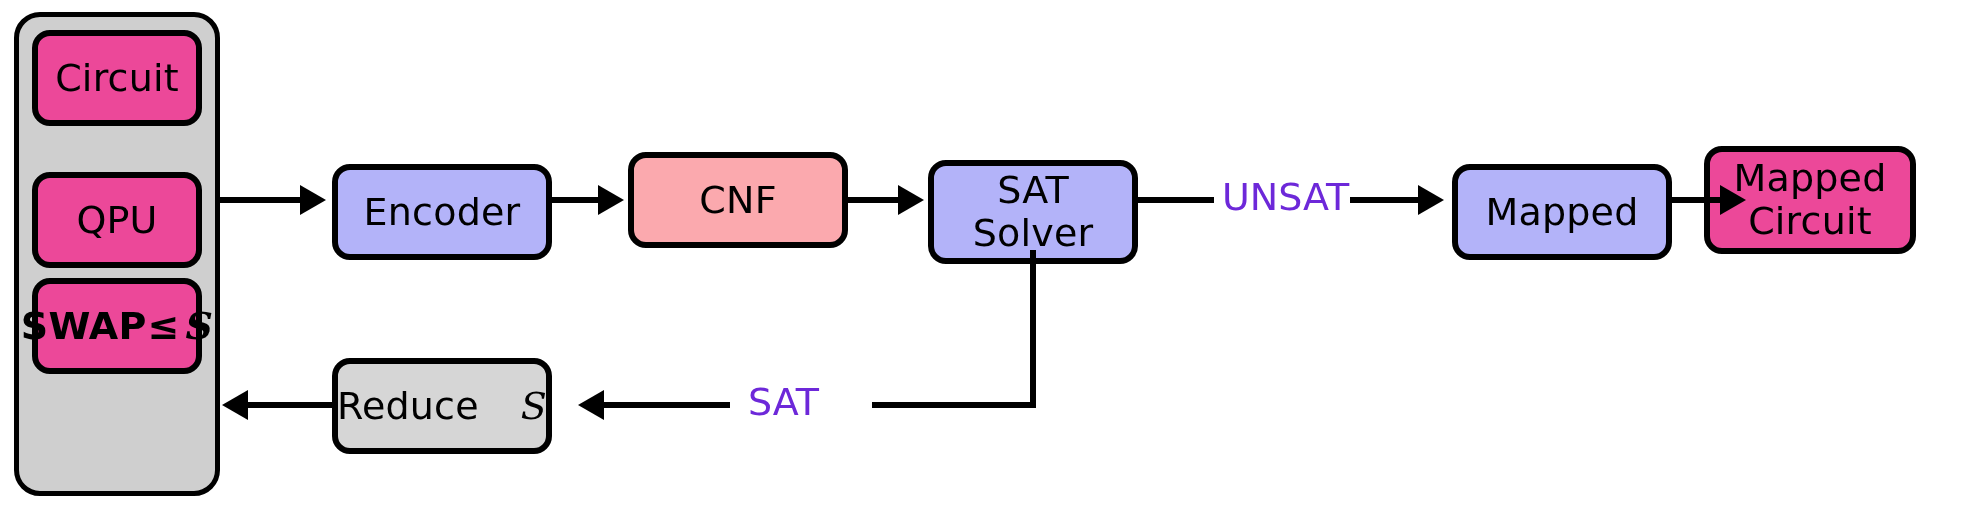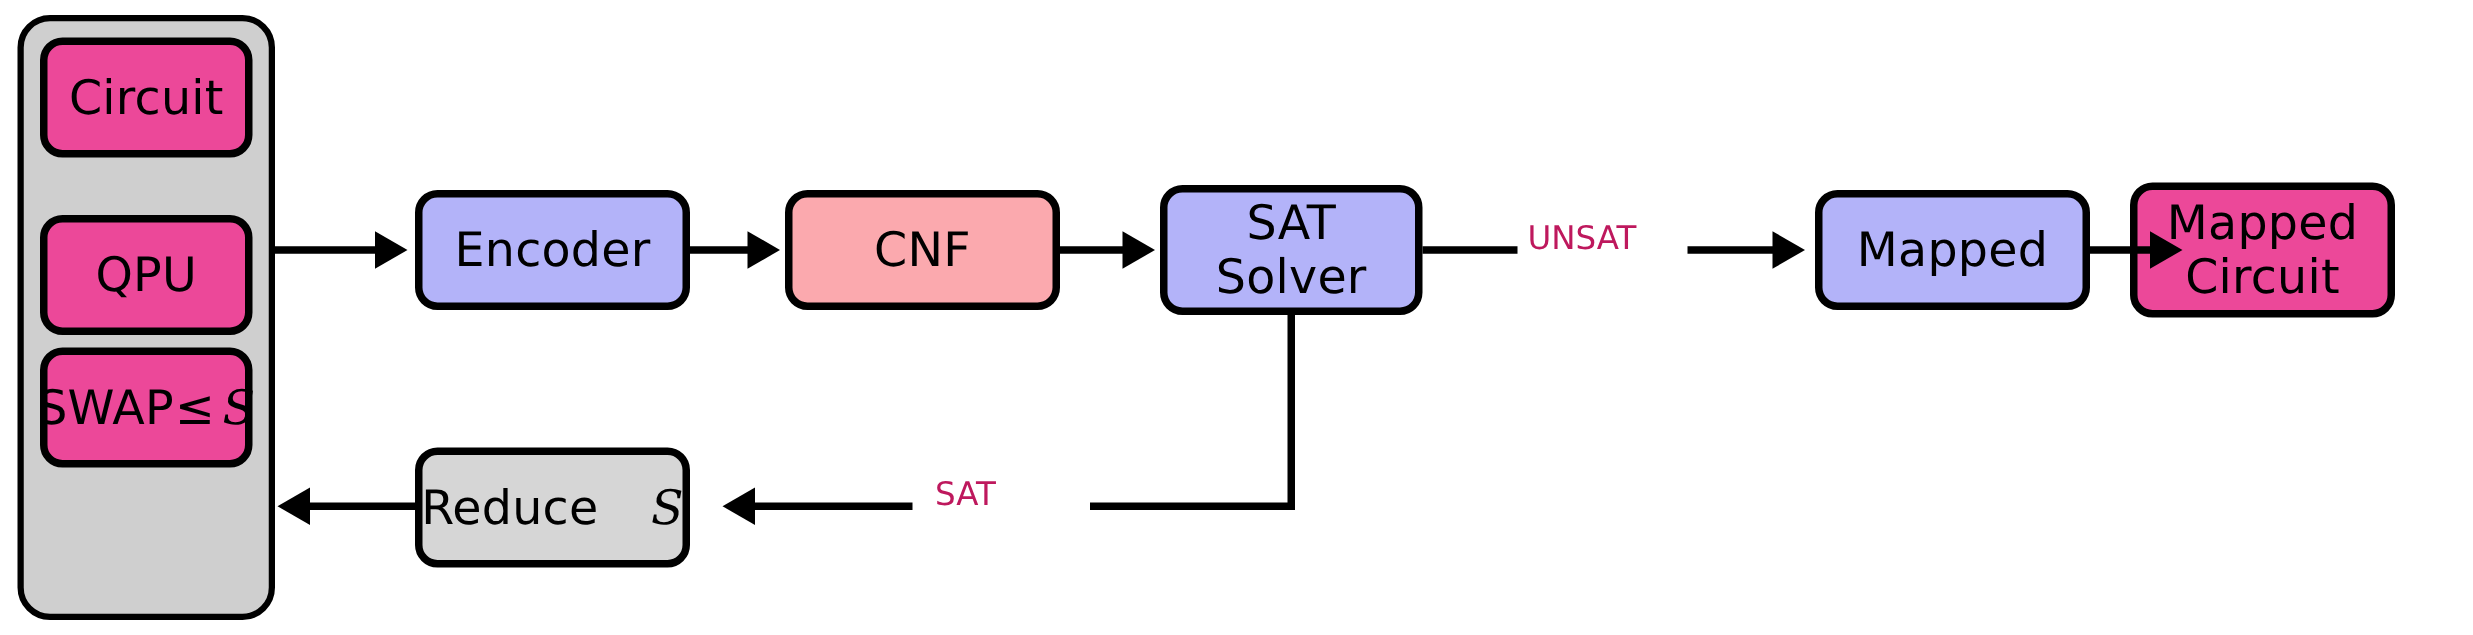--- a/index.html
+++ b/index.html
@@ -21,21 +21,21 @@
     align-items:center;
     justify-content:center;
     text-align:center;
     color:#000000;
     font-size:38px;
     line-height:1.12;
     letter-spacing:.2px;
     white-space:pre-line;
   }
   .peach{background:#ec4899;}
-  .blue {background:#b3b3f9;}
+  .blue {background:#b3b3f9;margin-top:12px;}
   .red  {background:#fba9ae;}
   .grey {background:#d6d6d6;gap:36px;}
 
   
   #group-container{
     position:absolute;
     left:14px;top:12px;width:206px;height:484px;
     box-sizing:border-box;
     background:#cfcfcf;
     border:5px solid #000000;
@@ -49,22 +49,22 @@
     position:absolute;width:0;height:0;
     border-top:15px solid transparent;
     border-bottom:15px solid transparent;
   }
   .arrow-right{border-left:26px solid #000000;}
   .arrow-left {border-right:26px solid #000000;}
 
   
   .edge-label{
     position:absolute;
-    font-size:26px;
-    color:#be185d;
+    font-size:38px;
+    color:#6d28d9;
     white-space:nowrap;
     line-height:1;
   }
 
   
   .mathit{
     font-family:"DejaVu Serif","Liberation Serif",serif;
     font-style:italic;
     font-size:38px;
     padding-left:6px;
@@ -79,21 +79,21 @@
   <div id="group-container"></div>
 
   <div class="node peach" style="left:32px;top:30px;width:170px;height:96px;">
     <span>Circuit</span>
   </div>
 
   <div class="node peach" style="left:32px;top:152px;width:170px;height:96px;margin-top:20px;">
     <span>QPU</span>
   </div>
 
-  <div class="node peach" style="left:32px;top:278px;width:170px;height:96px;">
+  <div class="node peach" style="left:32px;top:278px;width:170px;height:96px;font-weight:bold;">
     <span>SWAP</span><span class="le">≤</span><span class="mathit">S</span>
   </div>
 
   <div class="node blue" style="left:332px;top:152px;width:220px;height:96px;">
     <span>Encoder</span>
   </div>
 
   <div class="node red" style="left:628px;top:152px;width:220px;height:96px;">
     <span>CNF</span>
   </div>

